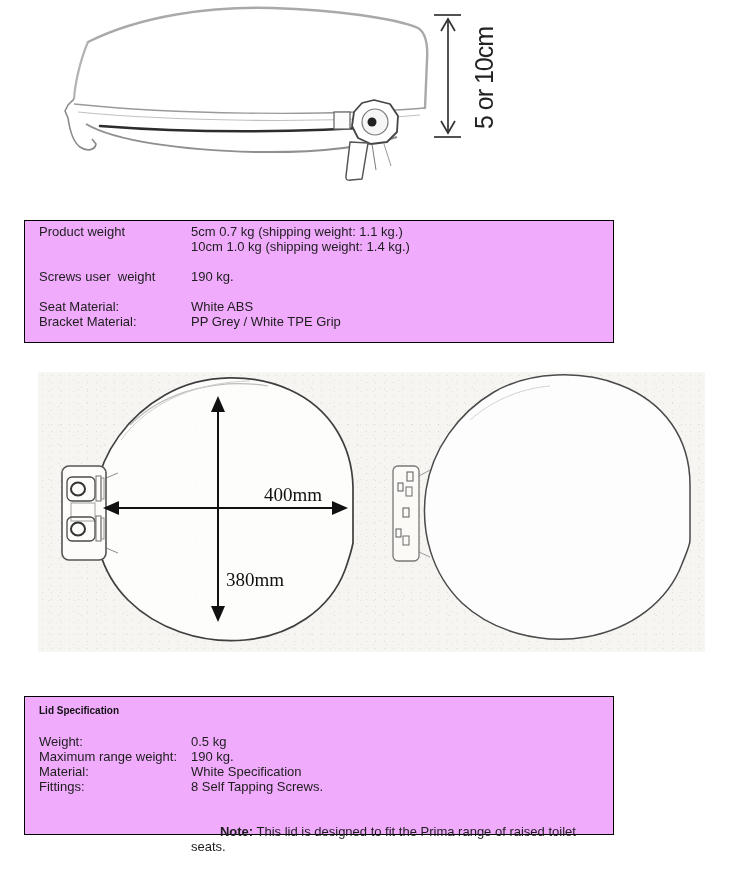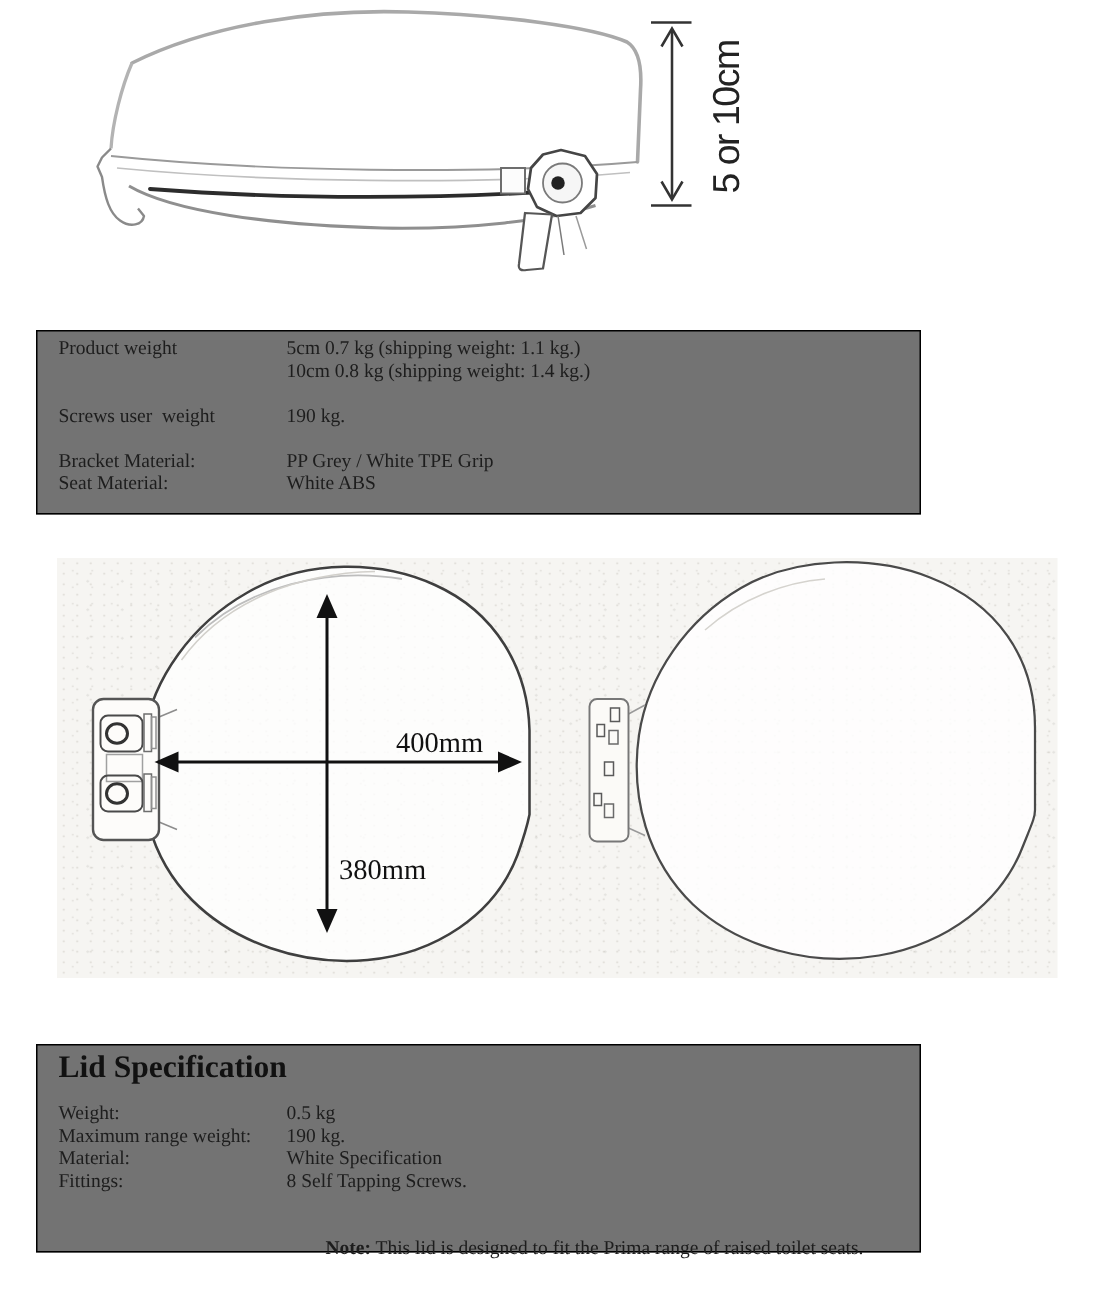--- a/index.html
+++ b/index.html
@@ -3,32 +3,32 @@
 <meta charset="utf-8">
 <style>
   html,body{margin:0;padding:0;background:#ffffff;}
   #page{
     position:relative;width:745px;height:869px;background:#ffffff;overflow:hidden;
     font-family:"Liberation Sans","DejaVu Sans",sans-serif;color:#1d1d1d;
   }
   
   .spec-table{
     position:absolute;left:24px;width:590px;box-sizing:border-box;
-    border:1.5px solid #000;background:#737373;
-    font-size:13px;line-height:15px;font-family:Liberation Serif, serif;
+    border:1.5px solid #000;background:#f0abfc;
+    font-size:13px;line-height:15px;
   }
   #table1{top:220px;height:123px;padding-top:3px;}
   #table2{top:696px;height:139px;padding-top:5px;}
   .trow{display:flex;align-items:flex-start;}
   .tlabel{flex:0 0 152px;padding-left:14px;white-space:pre-wrap;}
   .tvalue{flex:1;white-space:pre-wrap;}
   .spacer{height:15px;}
   .spacer-sm{height:14px;}
   .table-heading{
-    padding-left:14px;font-size:21px;font-weight:bold;line-height:18px;color:#111;
+    padding-left:14px;font-size:10px;font-weight:bold;line-height:18px;color:#111;
   }
   .note-line .tlabel{font-weight:normal;}
   .note-inline b{font-weight:bold;}
   .note-text{white-space:pre-wrap;}
   
   #scan-area{
     position:absolute;left:38px;top:372px;width:667px;height:280px;
     background-color:#f6f5f2;
     background-image:
       radial-gradient(rgba(150,145,132,0.25) 0.6px, transparent 1px),
@@ -80,35 +80,35 @@
     <text class="dim-sans" transform="translate(486,78) rotate(-90)" text-anchor="middle" dominant-baseline="middle">5 or 10cm</text>
   </svg>
 
   <div id="table1" class="spec-table">
     <div class="trow">
       <div class="tlabel">Product weight</div>
       <div class="tvalue">5cm 0.7 kg (shipping weight: 1.1 kg.)</div>
     </div>
     <div class="trow">
       <div class="tlabel"></div>
-      <div class="tvalue">10cm 0.8 kg (shipping weight: 1.4 kg.)</div>
+      <div class="tvalue">10cm 1.0 kg (shipping weight: 1.4 kg.)</div>
     </div>
     <div class="spacer"></div>
     <div class="trow">
       <div class="tlabel">Screws user  weight</div>
       <div class="tvalue">190 kg.</div>
     </div>
     <div class="spacer"></div>
     <div class="trow">
+      <div class="tlabel">Seat Material:</div>
+      <div class="tvalue">White ABS</div>
+    </div>
+    <div class="trow">
       <div class="tlabel">Bracket Material:</div>
       <div class="tvalue">PP Grey / White TPE Grip</div>
-    </div>
-    <div class="trow">
-      <div class="tlabel">Seat Material:</div>
-      <div class="tvalue">White ABS</div>
     </div>
   </div>
 
   <div id="scan-area">
     <svg viewBox="38 372 667 280" width="667" height="280">
 
       <g>
         <path d="M 353,487 C 352,445 330,408 290,390 C 255,374 205,372 165,395 C 128,416 102,452 96,490 C 90,532 100,572 128,600 C 156,628 200,644 245,640 C 290,636 330,610 345,570 C 350,556 352,548 353,543 L 353,487 Z" fill="rgba(255,255,255,0.78)" stroke="#3f3f3f" stroke-width="1.7"></path>
         <path d="M 130,425 C 165,390 220,378 268,386" fill="none" stroke="#bdbdbd" stroke-width="1.2"></path>
         <path d="M 121,440 C 150,400 200,382 250,381" fill="none" stroke="#d2d0cb" stroke-width="1"></path>

